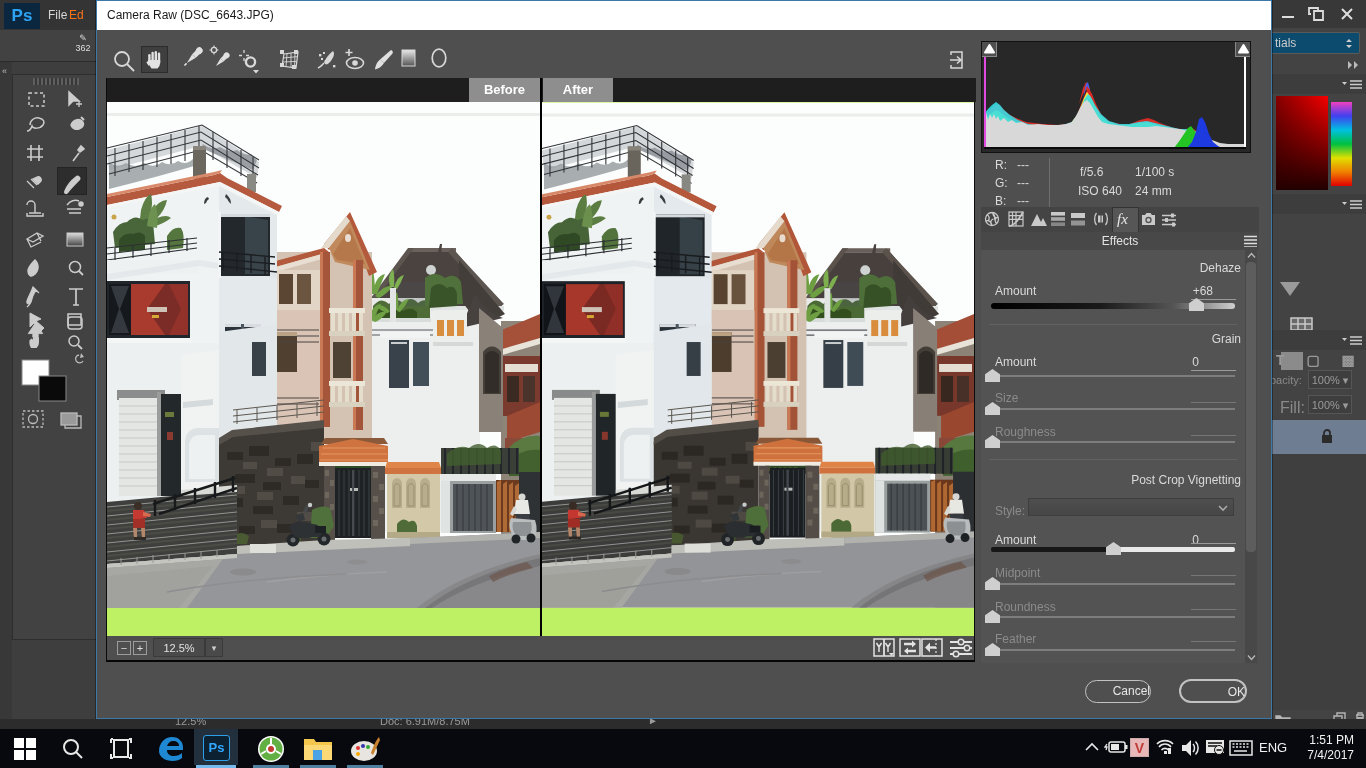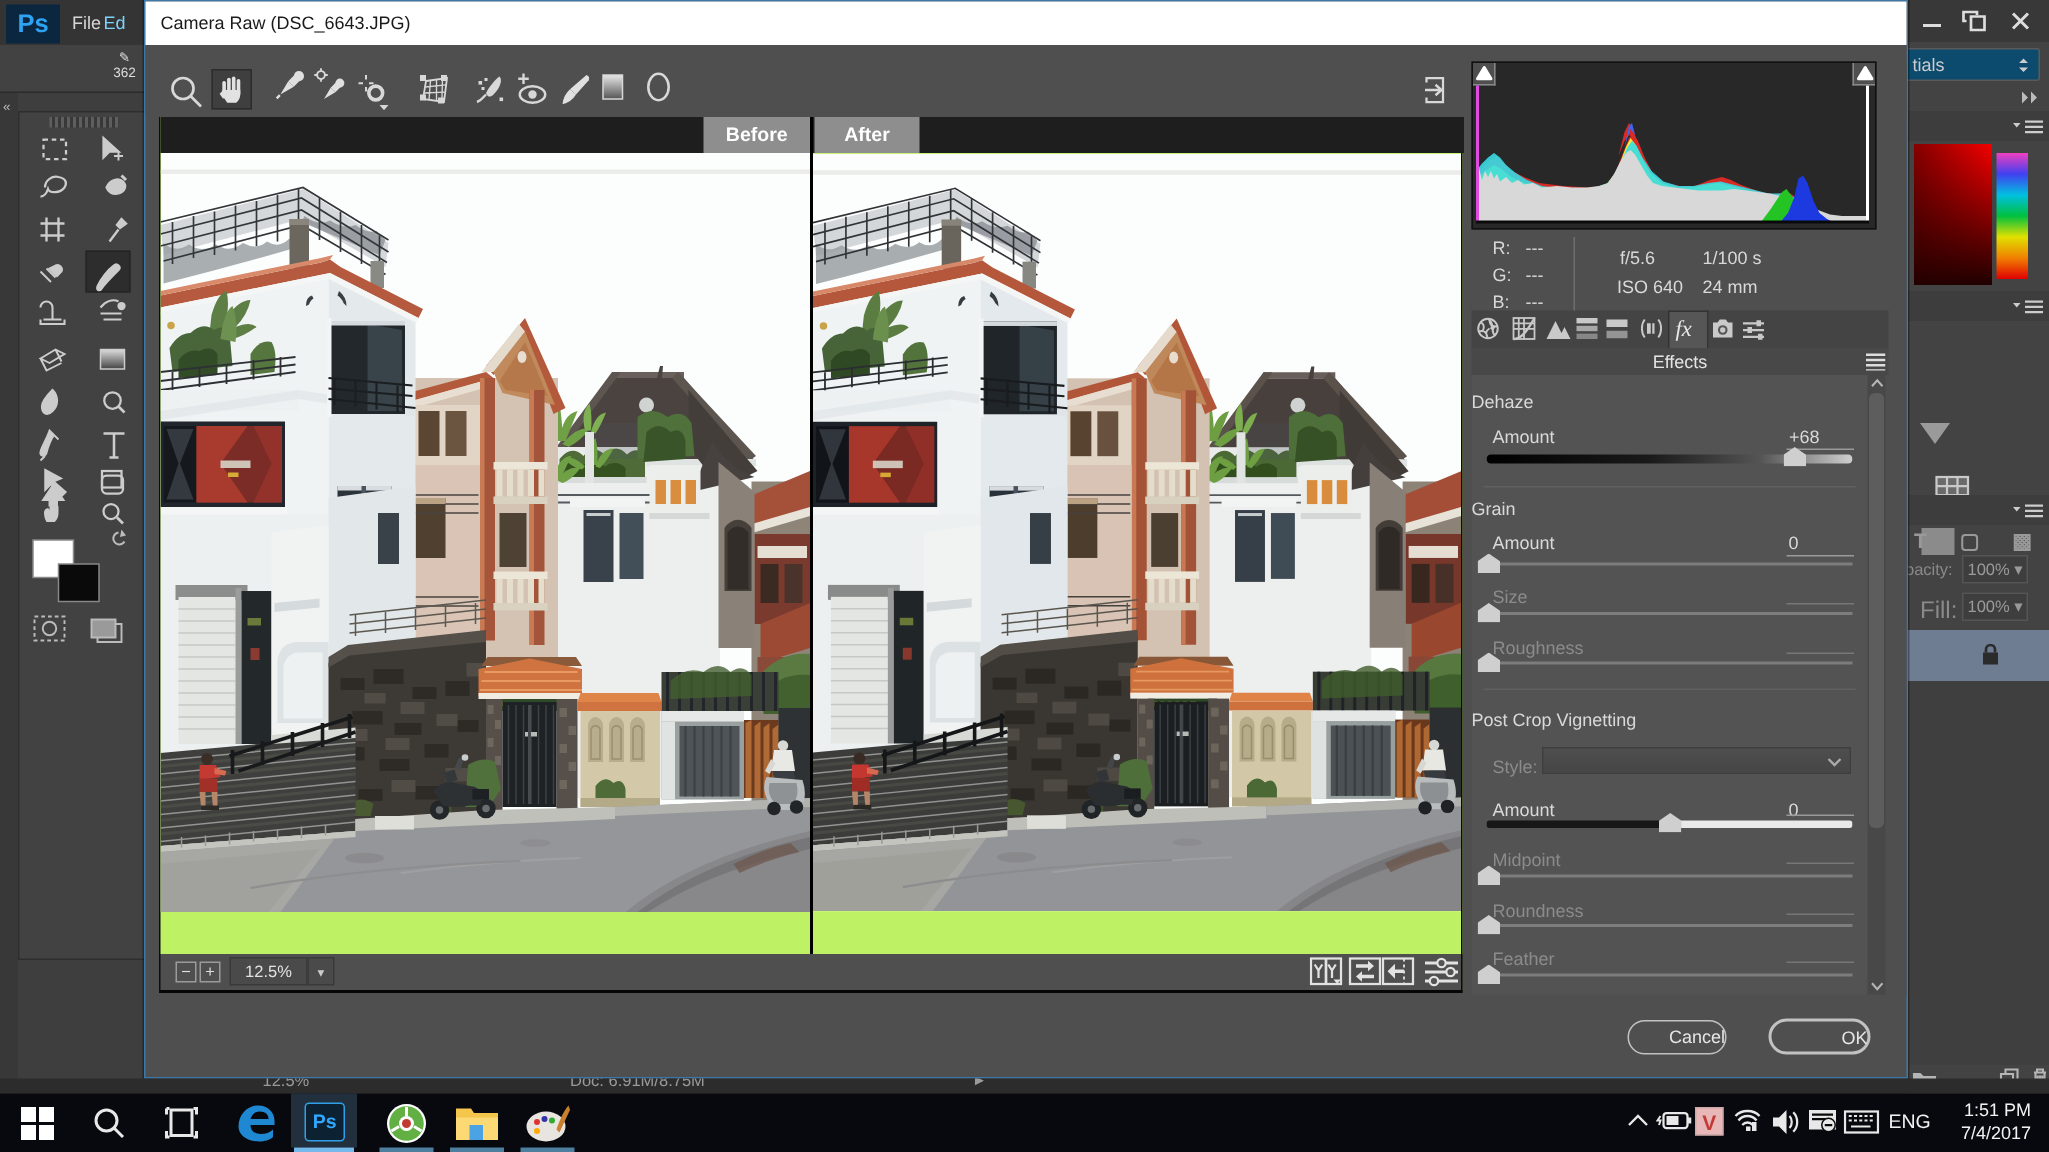--- a/index.html
+++ b/index.html
@@ -6,35 +6,35 @@
 #taskbar{left:0;top:729px;width:1366px;height:39px;background:#08090e}
 #psstatus{left:0;top:719px;width:1366px;height:10px;background:#2c2c2c;overflow:hidden}
 #dlg{left:96px;top:0;width:1176px;height:719px;background:#4f4f4f;border:1px solid #3c79a9;box-shadow:0 0 0 1px rgba(0,0,0,.35)}
 #titlebar{left:0;top:0;width:1174px;height:29px;background:#fff;color:#1a1a1a;font-size:12px;line-height:29px;padding-left:10px}
 #canvas{left:9px;top:77px;width:869px;height:584px;background:#bef264;border-left:1px solid #0c0c0c;border-right:1px solid #0c0c0c}
 #zoombar{left:9px;top:635px;width:869px;height:26px;background:#4f4f4f;border-left:1px solid #0c0c0c;border-right:1px solid #0c0c0c;border-bottom:2px solid #060606}
 .tab{position:absolute;top:0;height:24px;background:#8e8e8e;color:#fff;font-weight:bold;font-size:13px;text-align:center;line-height:24px}
 .pane{position:absolute;top:24px;width:433px;height:506px;overflow:hidden}
 .gtxt{color:#d9d9d9;font-size:12px}
 .dimtxt{color:#8b8b8b;font-size:12px}
-.ctr{text-align:left}
+.ctr{text-align:right}
 .vline{position:absolute;background:#6a6a6a}
 .uline{position:absolute;height:1px;background:#9a9a9a}
 .ulinedim{position:absolute;height:1px;background:#777}
 .sldtrack{position:absolute;height:2px;background:#7d7d7d}
 .thumb{position:absolute;width:15px;height:13px;background:#cfcfcf;clip-path:polygon(50% 0,100% 40%,100% 100%,0 100%,0 40%);filter:drop-shadow(0 1px 1px rgba(0,0,0,.4))}
 .pillbtn{position:absolute;height:23px;border:1px solid #c2c2c2;border-radius:12px;color:#e6e6e6;font-size:12px;text-align:right;line-height:21px;background:transparent}
 </style></head>
 <body>
 
 <div class="abs" id="psbg" style="left:0;top:0;width:1366px;height:729px;background:#3e3e3e"></div>
 <div class="abs" style="left:0;top:0;width:1366px;height:30px;background:#343434"></div>
 <div class="abs" style="left:4px;top:3px;width:36px;height:26px;background:#0b2740;color:#2ea3f2;font-weight:bold;font-size:17px;text-align:center;line-height:25px">Ps</div>
 <div class="abs" style="left:48px;top:8px;color:#d6d6d6;font-size:12px">File</div>
-<div class="abs" style="left:69px;top:8px;color:#7dd3fc;font-size:12px">Ed</div>
+<div class="abs" style="left:69px;top:8px;color:#f97316;font-size:12px">Ed</div>
 <div class="abs" style="left:0;top:30px;width:1366px;height:32px;background:#424242;border-bottom:1px solid #2b2b2b"></div>
 <div class="abs" style="left:70px;top:33px;width:26px;height:26px;background:#424242;color:#ddd;font-size:9px;text-align:center">✎<br>362</div>
 
 <div class="abs" style="left:0;top:62px;width:12px;height:680px;background:#383838"></div>
 <div class="abs" style="left:2px;top:66px;color:#bbb;font-size:9px">«</div>
 <div class="abs" id="tools" style="left:12px;top:74px;width:88px;height:566px;background:#424242;border:1px solid #2e2e2e">
   <div class="abs" style="left:20px;top:3px;width:46px;height:7px;background:repeating-linear-gradient(90deg,#5e5e5e 0 2px,#383838 2px 4px)"></div>
   <div class="abs" style="left:44px;top:92px;width:30px;height:28px;background:#2d2d2d;border:1px solid #242424"></div>
   <svg class="abs" style="left:0;top:12px" width="88" height="380" viewBox="0 0 88 380">
     <g stroke="#cccccc" fill="none" stroke-width="1.5">

